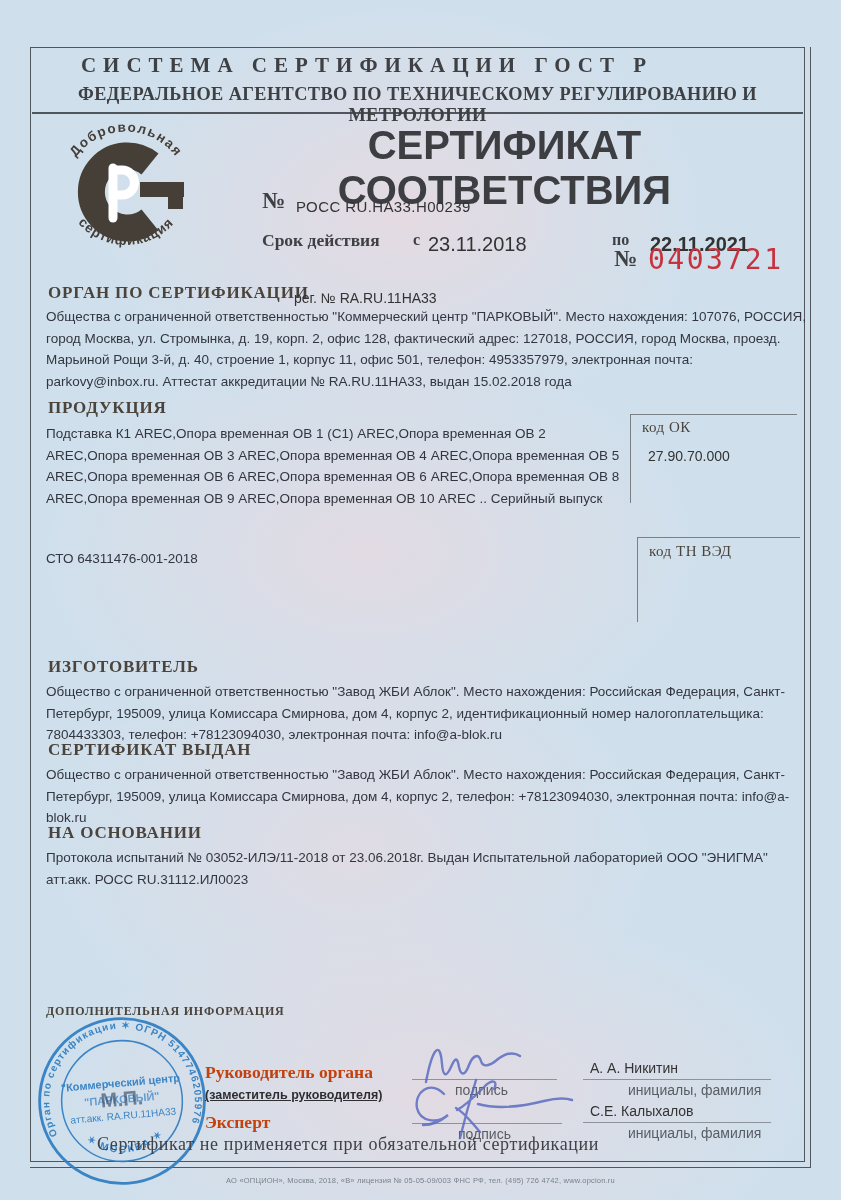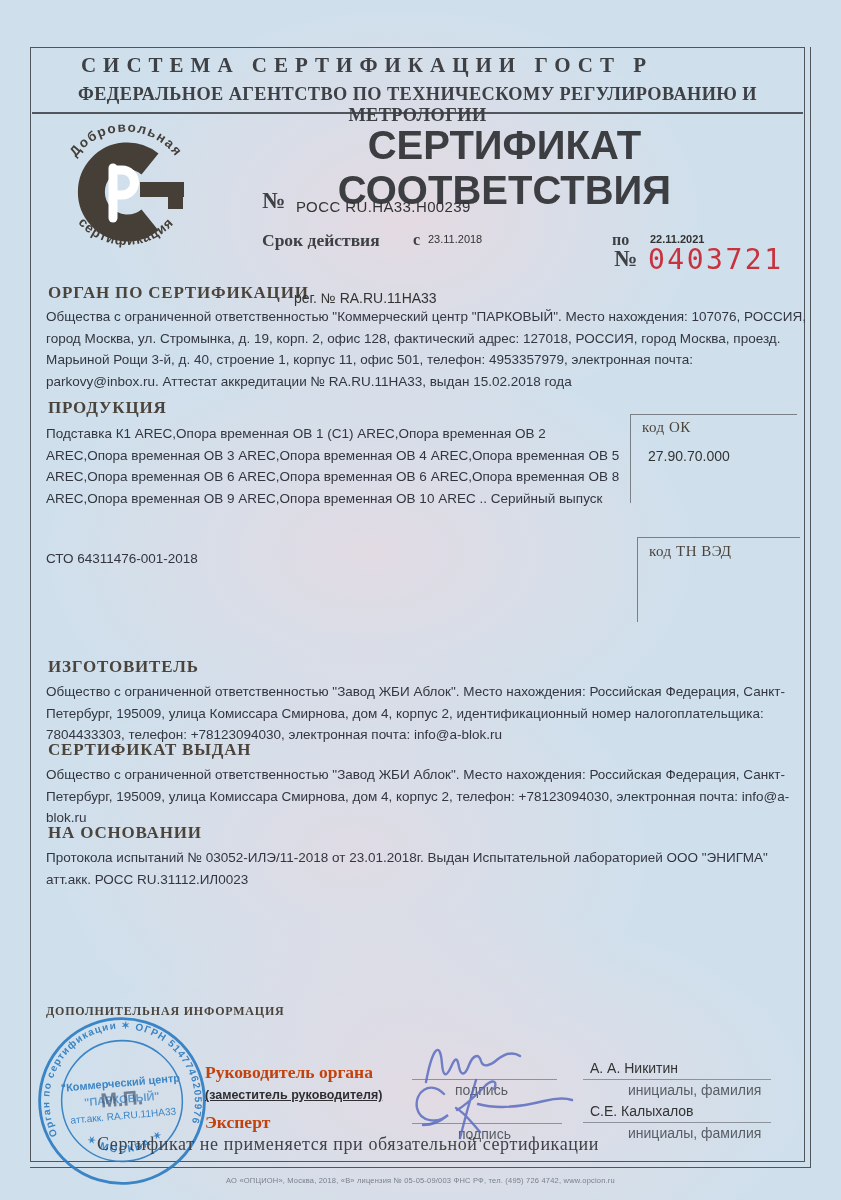--- a/index.html
+++ b/index.html
@@ -27,21 +27,21 @@
         letter-spacing:7px;color:#3e4044;}
   .hdr2{left:30px;top:84px;width:775px;text-align:center;
         font-family:"Liberation Serif",serif;font-weight:bold;font-size:18.5px;
         letter-spacing:.4px;color:#3e4044;transform:scaleX(.99);}
   .title{left:212px;top:123px;width:585px;text-align:center;
          font-weight:bold;font-size:40px;letter-spacing:0px;color:#3d3e42;transform:scaleX(1.0);}
   
   .nosign{font-family:"Liberation Serif",serif;font-weight:bold;font-size:23px;color:#3e4044;}
   .certno{font-size:15px;letter-spacing:.4px;color:#333;}
   .serifb{font-family:"Liberation Serif",serif;font-weight:bold;color:#3e4044;}
-  .date{font-size:11px;color:#333;}
+  .date{font-size:20px;color:#333;}
   .blankno{font-family:"DejaVu Sans Mono",monospace;font-size:28px;letter-spacing:2.5px;color:#c8323c;}
   
   .sech{font-family:"Liberation Serif",serif;font-weight:bold;font-size:17px;
         letter-spacing:.8px;color:#4b443c;}
   .para{font-size:13.5px;line-height:21.5px;color:#333640;}
   .kodlabel{font-family:"Liberation Serif",serif;font-size:15px;letter-spacing:.5px;color:#4b443c;}
   .kodval{font-size:14px;color:#333;}
   .kline{background:#7b7f86;}
   
   .roleb{font-family:"Liberation Serif",serif;font-weight:bold;font-size:17.5px;color:#c2410c;}
@@ -125,21 +125,21 @@
   <span class="abs kodlabel" style="left:649px;top:543px;">код ТН ВЭД</span>
   <span class="abs kodval" style="left:655px;top:570px;"></span>
 
   <span class="abs sech" style="left:48px;top:657px;">ИЗГОТОВИТЕЛЬ</span>
   <div class="abs para" style="left:46px;top:681px;width:762px;">Общество с ограниченной ответственностью "Завод ЖБИ Аблок". Место нахождения: Российская Федерация, Санкт-Петербург, 195009, улица Комиссара Смирнова, дом 4, корпус 2, идентификационный номер налогоплательщика: 7804433303, телефон: +78123094030, электронная почта: info@a-blok.ru</div>
 
   <span class="abs sech" style="left:48px;top:740px;">СЕРТИФИКАТ ВЫДАН</span>
   <div class="abs para" style="left:46px;top:764px;width:762px;">Общество с ограниченной ответственностью "Завод ЖБИ Аблок". Место нахождения: Российская Федерация, Санкт-Петербург, 195009, улица Комиссара Смирнова, дом 4, корпус 2, телефон: +78123094030, электронная почта: info@a-blok.ru</div>
 
   <span class="abs sech" style="left:48px;top:823px;">НА ОСНОВАНИИ</span>
-  <div class="abs para" style="left:46px;top:847px;width:762px;">Протокола испытаний № 03052-ИЛЭ/11-2018 от 23.01.2018г. Выдан Испытательной лабораторией ООО "ЭНИГМА" атт.акк. РОСС RU.31112.ИЛ0023</div>
+  <div class="abs para" style="left:46px;top:847px;width:762px;">Протокола испытаний № 03052-ИЛЭ/11-2018 от 23.06.2018г. Выдан Испытательной лабораторией ООО "ЭНИГМА" атт.акк. РОСС RU.31112.ИЛ0023</div>
 
   <span class="abs sech" style="left:46px;top:972px;font-size:12px;margin-top:32px;">ДОПОЛНИТЕЛЬНАЯ ИНФОРМАЦИЯ</span>
 
   <div class="abs" style="left:31px;top:1010px;transform:rotate(-5deg);opacity:.92;">
     <svg width="182" height="182" viewBox="0 0 190 190">
       <defs>
         <path id="ringPath" d="M 41,149 A 76,76 0 1 1 149,149"></path>
         <path id="ringBot" d="M 45,122 A 60,60 0 0 0 145,122"></path>
       </defs>
       <circle cx="95" cy="95" r="86" fill="none" stroke="#2f7dc2" stroke-width="3"></circle>

